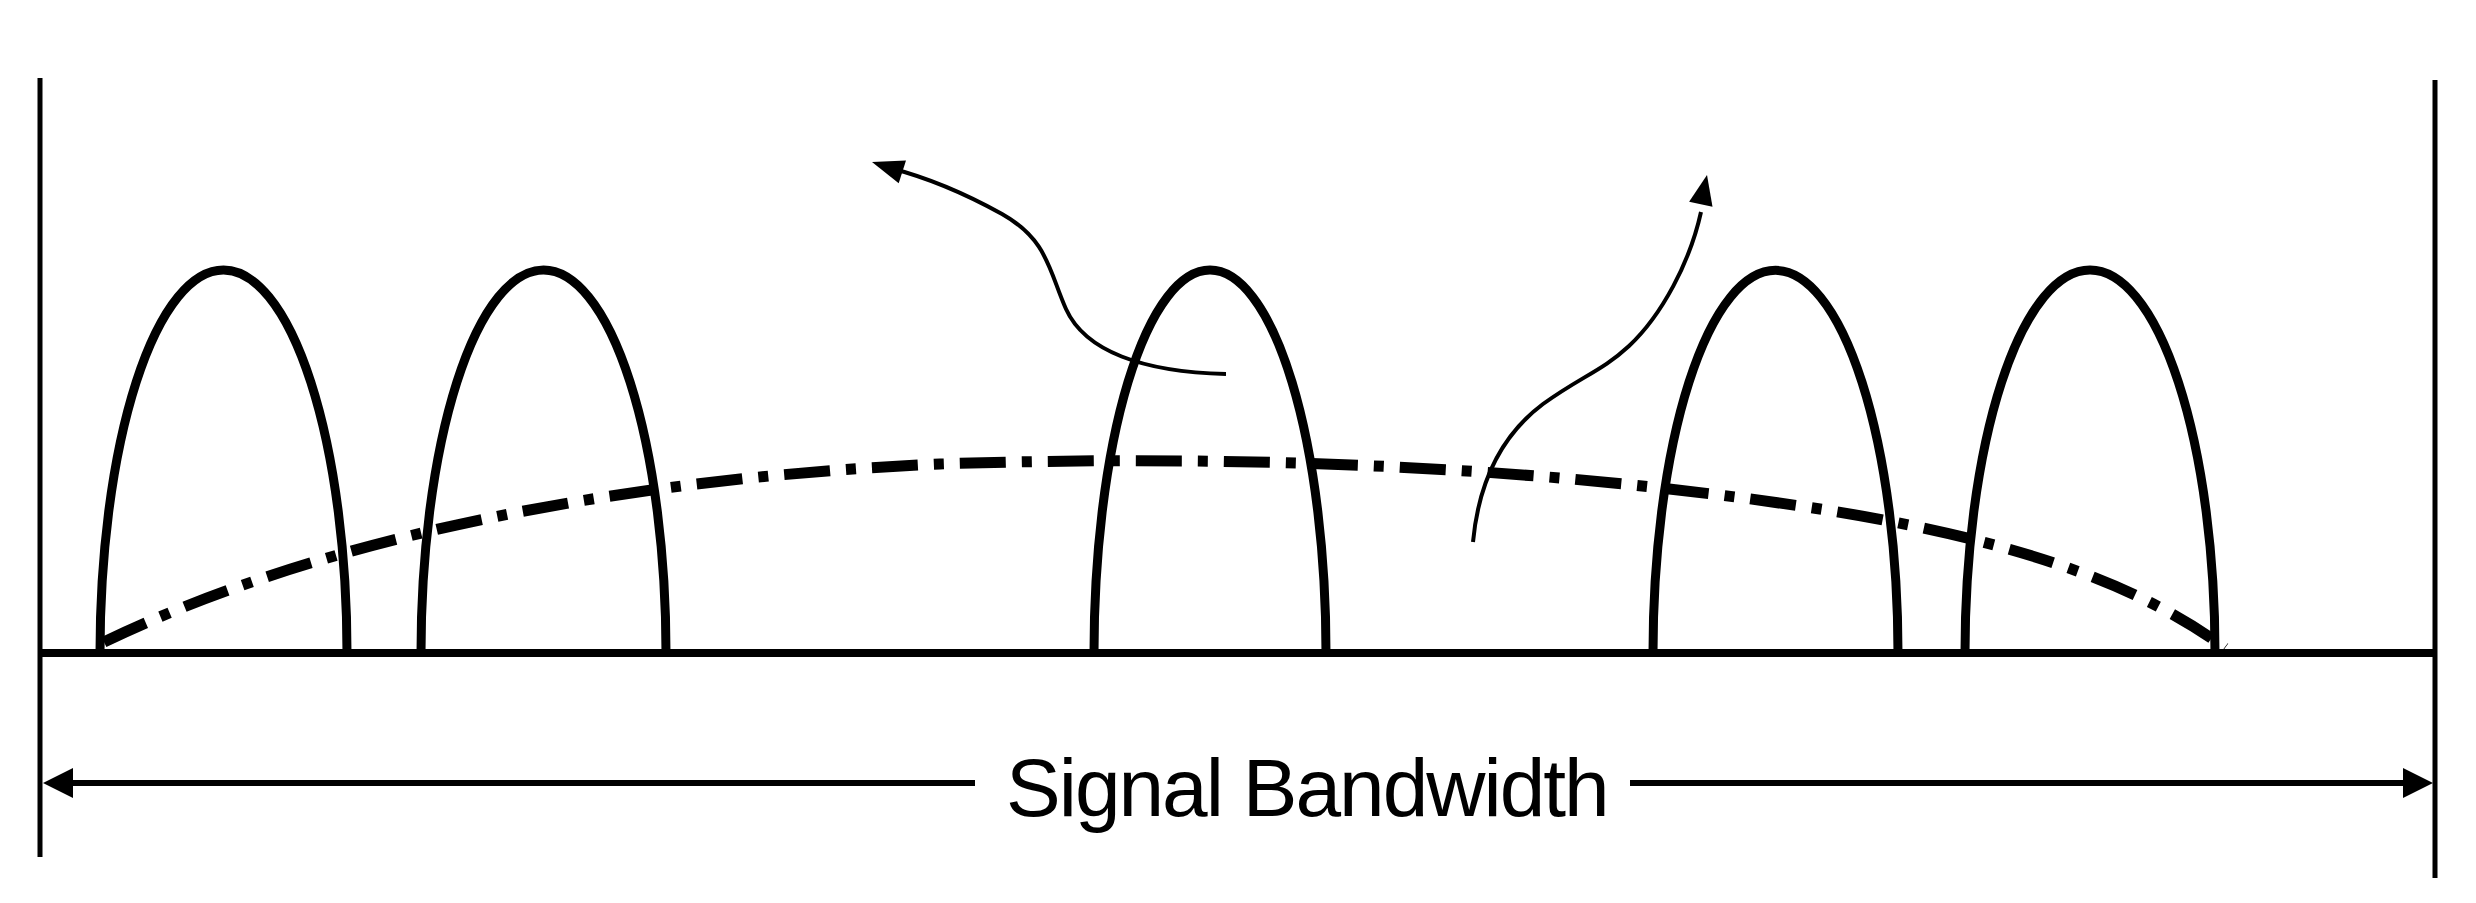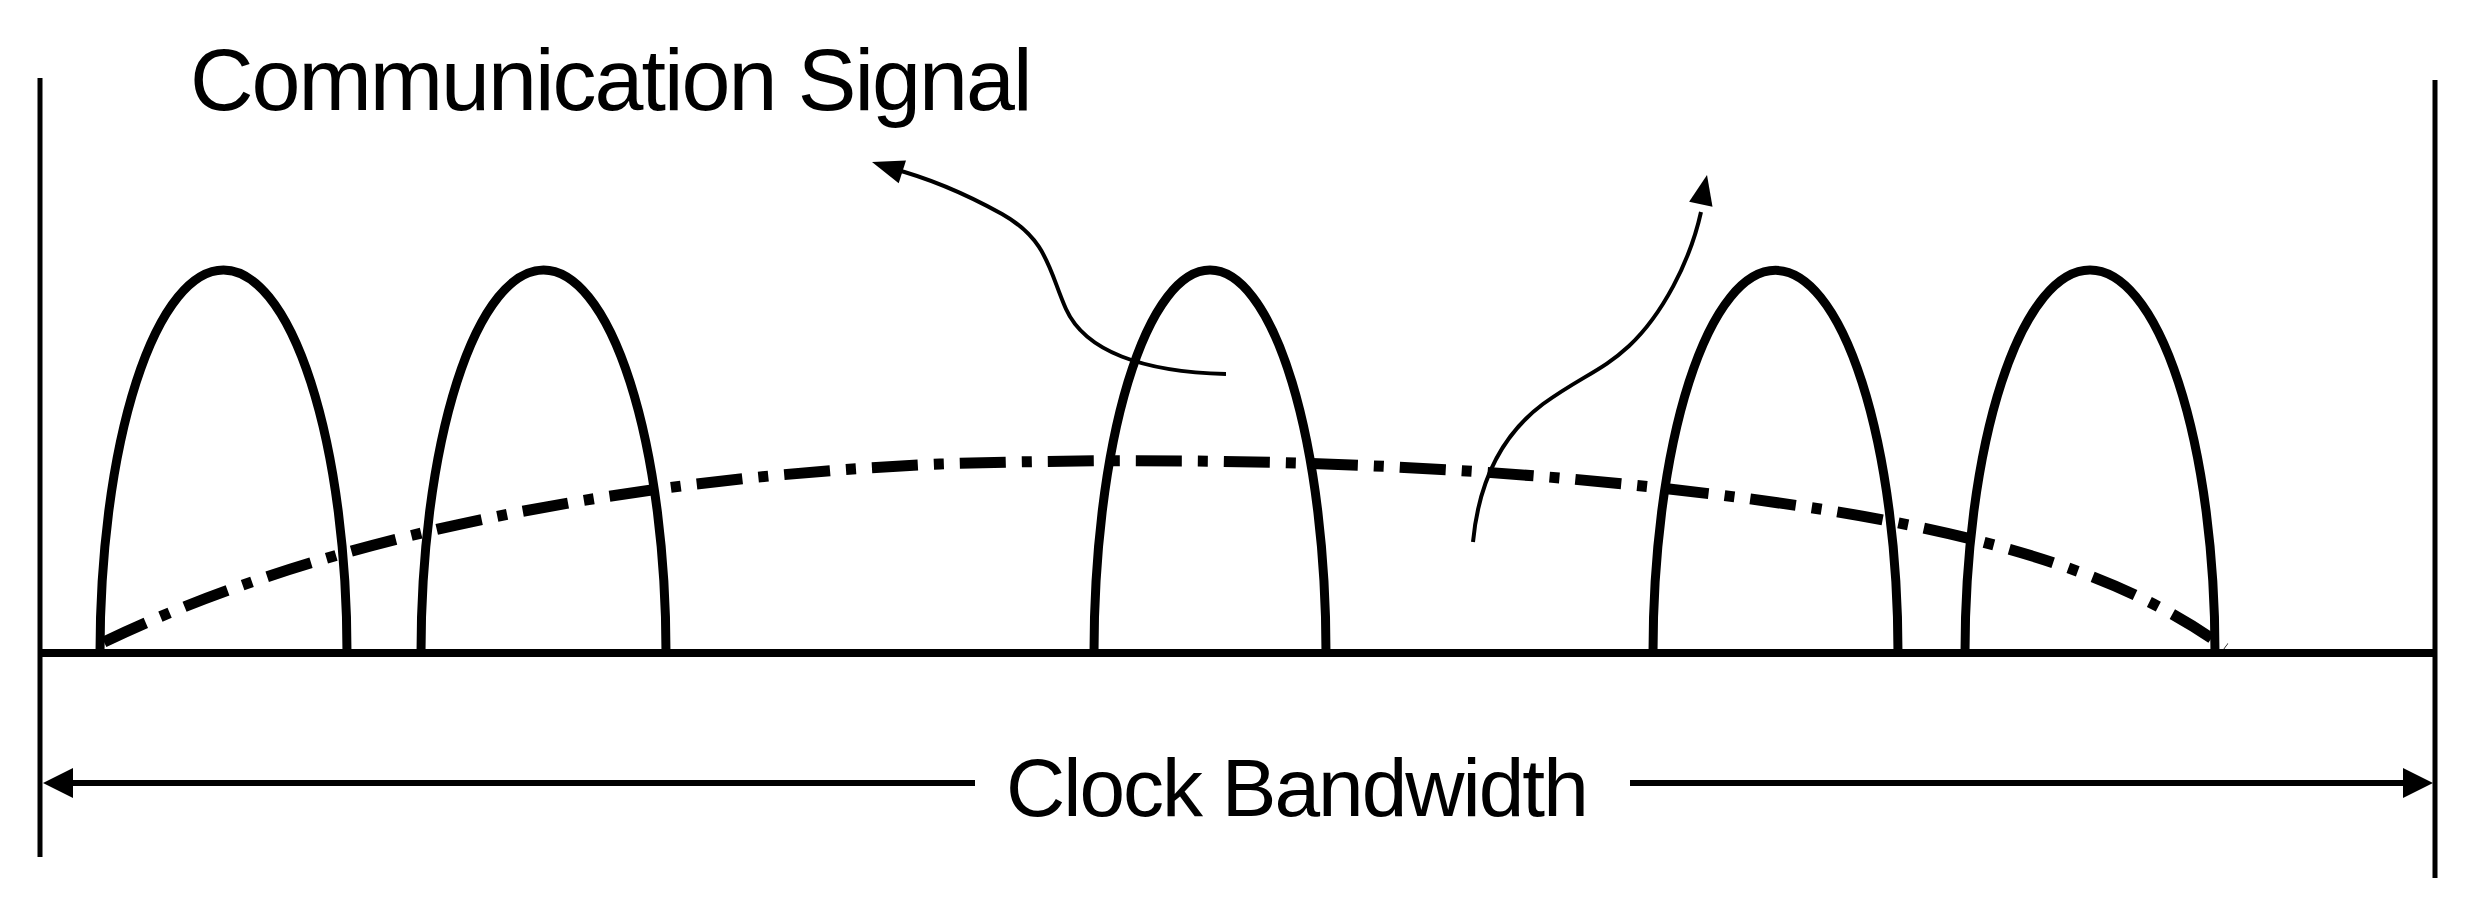--- a/index.html
+++ b/index.html
@@ -80,17 +80,16 @@
     <polygon class="head" points="1707,175 1712.5,206.8 1689.1,201.8"></polygon>
 
     <g>
       <line class="stroke bwshaft" x1="70" y1="783" x2="975" y2="783"></line>
       <line class="stroke bwshaft" x1="1630" y1="783" x2="2405" y2="783"></line>
       <polygon class="head" points="43,783 73,768 73,798"></polygon>
       <polygon class="head" points="2433,783 2403,768 2403,798"></polygon>
     </g>
   </svg>
 
-  <div class="label label-top lbl-comm">Communication Signal</div>
 
 
-  <div class="label label-bw lbl-bw">Clock Bandwidth</div>
+  <div class="label label-bw lbl-bw">Signal Bandwidth</div>
 </div>
 
 </body></html>

